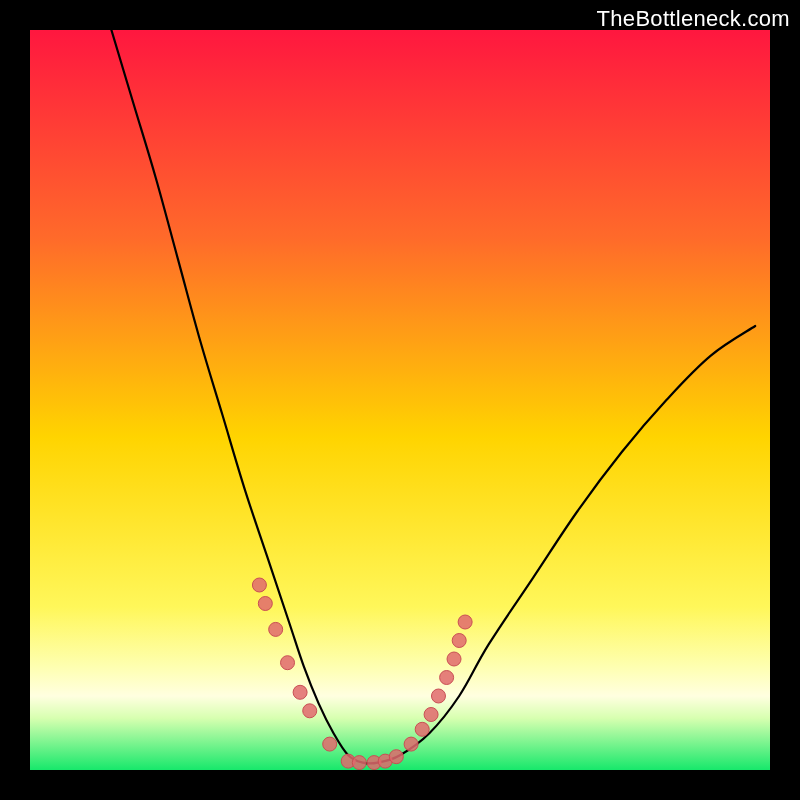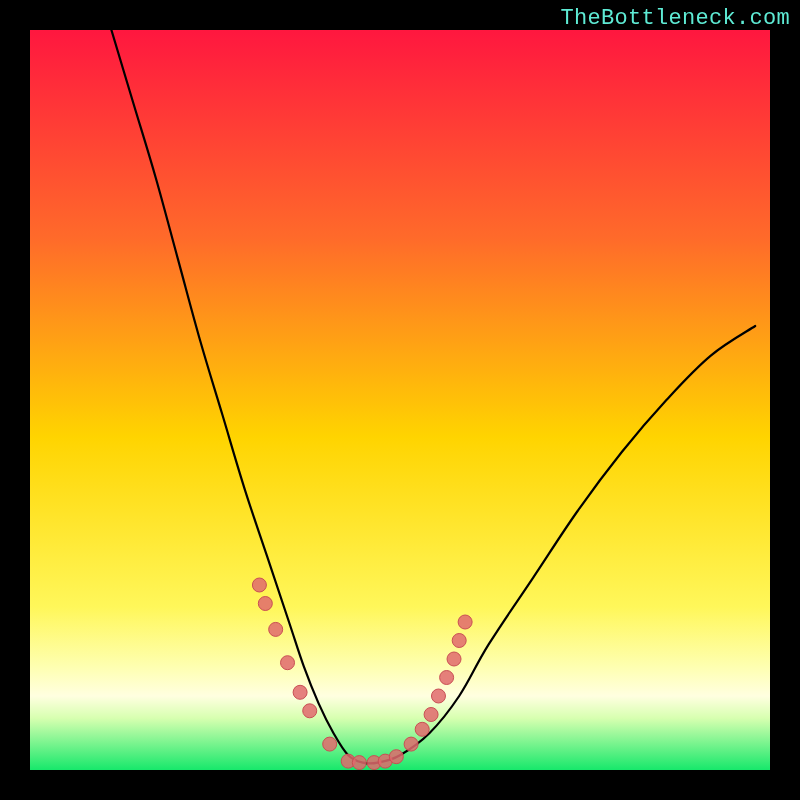--- a/index.html
+++ b/index.html
@@ -23,25 +23,25 @@
     position: absolute;
     left: 0;
     top: 0;
     width: 740px;
     height: 740px;
   }
   .watermark {
     position: absolute;
     top: 6px;
     right: 10px;
-    color: #5eead4;
+    color: #ffffff;
     font-size: 22px;
     font-weight: 500;
     letter-spacing: 0.3px;
-    font-family: Liberation Mono, monospace;
+    font-family: Liberation Sans, sans-serif;
   }
   svg { display: block; }
 </style>
 </head>
 <body>
 
 <div class="frame">
   <svg class="plot" viewBox="0 0 740 740">
     <defs>
       <linearGradient id="bg-grad" x1="0" y1="0" x2="0" y2="1">

